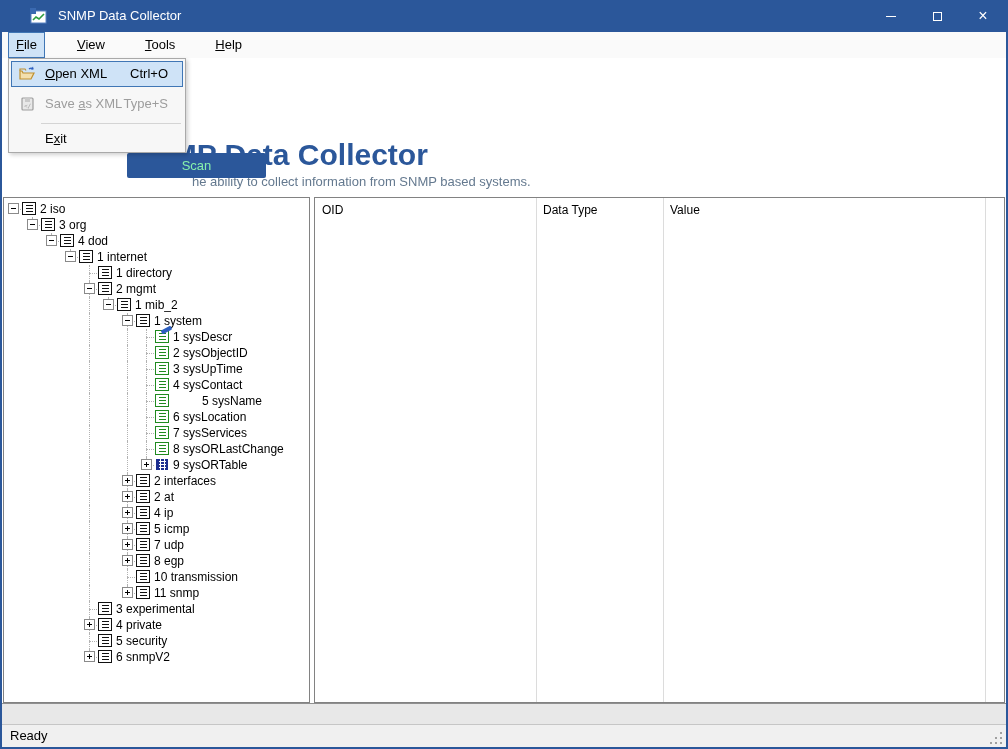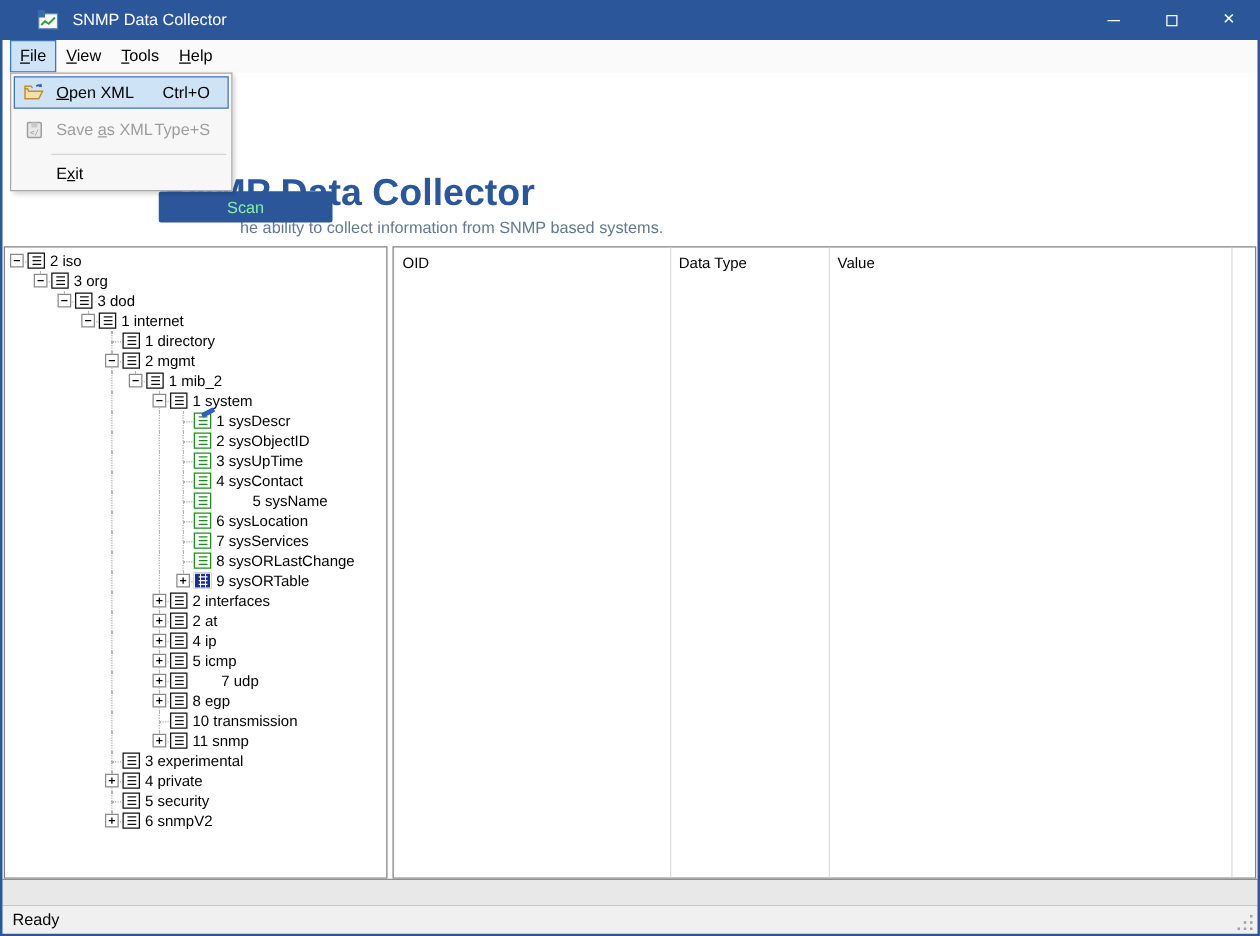--- a/index.html
+++ b/index.html
@@ -17,21 +17,21 @@
   .titlebar { position:absolute; left:0; top:0; width:1008px; height:32px; background:#2B579A; color:#fff; z-index:30; }
   .app-icon { position:absolute; left:30px; top:8px; width:17px; height:16px; }
   .tb-title { position:absolute; left:58px; top:0; line-height:32px; font-size:13px; color:#fff; }
   .tb-btns { position:absolute; right:2px; top:0; height:32px; display:flex; }
   .tb-btn { width:46px; height:32px; display:flex; align-items:center; justify-content:center; }
   .glyph-min { width:10px; height:1px; background:#fff; }
   .glyph-max { width:9px; height:9px; border:1px solid #fff; }
   .glyph-close { color:#fff; font-size:16px; line-height:16px; }
 
   
-  .menubar { position:absolute; left:2px; top:32px; width:1004px; height:26px; background:#fafafa; display:flex; align-items:stretch; padding-left:6px; font-size:13px; z-index:20; }
+  .menubar { position:absolute; left:2px; top:32px; width:1004px; height:26px; background:#fafafa; display:flex; align-items:stretch; padding-left:6px; font-size:13px; z-index:20;gap:24px; }
   .menu-item { padding:0 7px; line-height:24px; margin-top:0; color:#000; border:1px solid transparent; }
   .menu-item.active { background:#CFE3F7; border:1px solid #4076B5; }
   .u { text-decoration:underline; }
 
   
   .header-zone { position:absolute; left:2px; top:58px; width:1004px; height:139px; background:#fff; }
   .h1-title { position:absolute; left:128px; top:80px; font-size:30px; font-weight:700; color:#2B579A; letter-spacing:0px; }
   .subtitle { position:absolute; left:190px; top:116px; font-size:13px; color:#64798F; }
   .scan-btn { position:absolute; left:125px; top:95px; width:139px; height:25px; background:#2B579A; color:#86efac; font-size:13px; text-align:center; line-height:25px; border:none; border-radius:2px; }
 
@@ -180,21 +180,21 @@
         </div>
         <div class="tree-row">
           <div class="tguide-v" style="left: 46px; top: 0px; height: 8px;"></div>
           <div class="tguide-h" style="left: 46px; width: 10px;"></div>
           <div class="ebox" style="left: 41px;"></div>
           <span class="ticon t-node" style="left: 55px;">
             <i></i>
             <i></i>
             <i></i>
           </span>
-          <span class="tlabel" style="left: 73px;">3 dod</span>
+          <span class="tlabel" style="left: 73px;">4 dod</span>
         </div>
         <div class="tree-row">
           <div class="tguide-v" style="left: 65px; top: 0px; height: 8px;"></div>
           <div class="tguide-h" style="left: 65px; width: 10px;"></div>
           <div class="ebox" style="left: 60px;"></div>
           <span class="ticon t-node" style="left: 74px;">
             <i></i>
             <i></i>
             <i></i>
           </span>
@@ -421,21 +421,21 @@
           <div class="tguide-v" style="left: 84px; top: 0px; height: 16px;"></div>
           <div class="tguide-v" style="left: 122px; top: 0px; height: 8px;"></div>
           <div class="tguide-v" style="left: 122px; top: 8px; height: 8px;"></div>
           <div class="tguide-h" style="left: 122px; width: 10px;"></div>
           <div class="ebox plus" style="left: 117px;"></div>
           <span class="ticon t-node" style="left: 131px;">
             <i></i>
             <i></i>
             <i></i>
           </span>
-          <span class="tlabel" style="left: 149px; margin-left: 23px;">7 udp</span>
+          <span class="tlabel" style="left: 149px;">7 udp</span>
         </div>
         <div class="tree-row">
           <div class="tguide-v" style="left: 84px; top: 0px; height: 16px;"></div>
           <div class="tguide-v" style="left: 122px; top: 0px; height: 8px;"></div>
           <div class="tguide-v" style="left: 122px; top: 8px; height: 8px;"></div>
           <div class="tguide-h" style="left: 122px; width: 10px;"></div>
           <div class="ebox plus" style="left: 117px;"></div>
           <span class="ticon t-node" style="left: 131px;">
             <i></i>
             <i></i>

